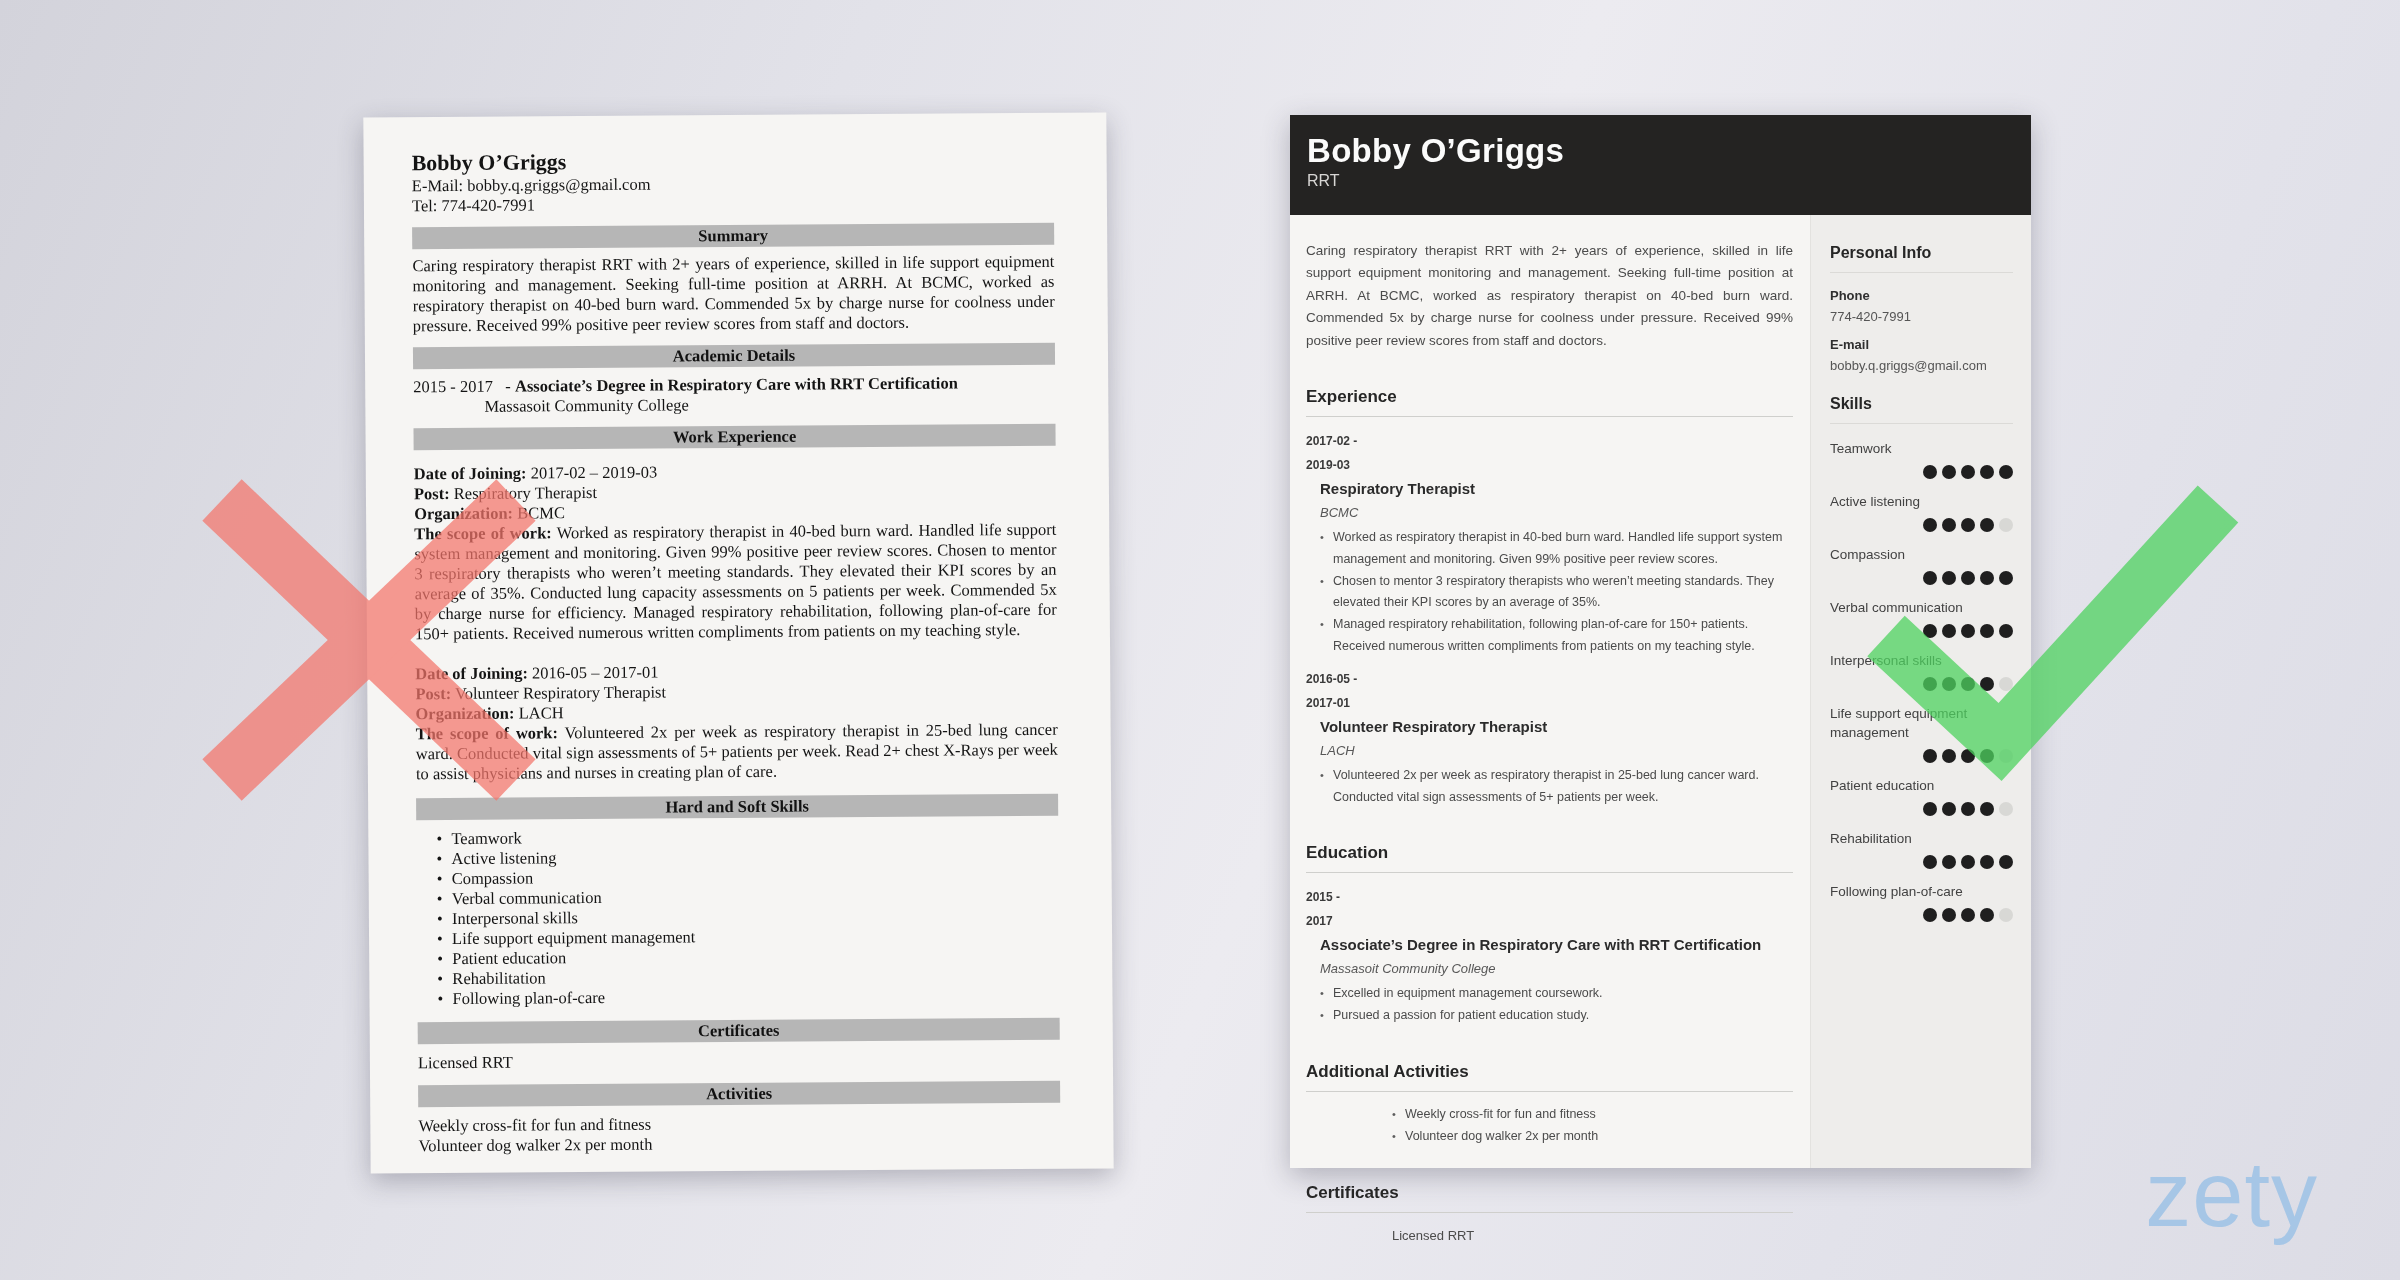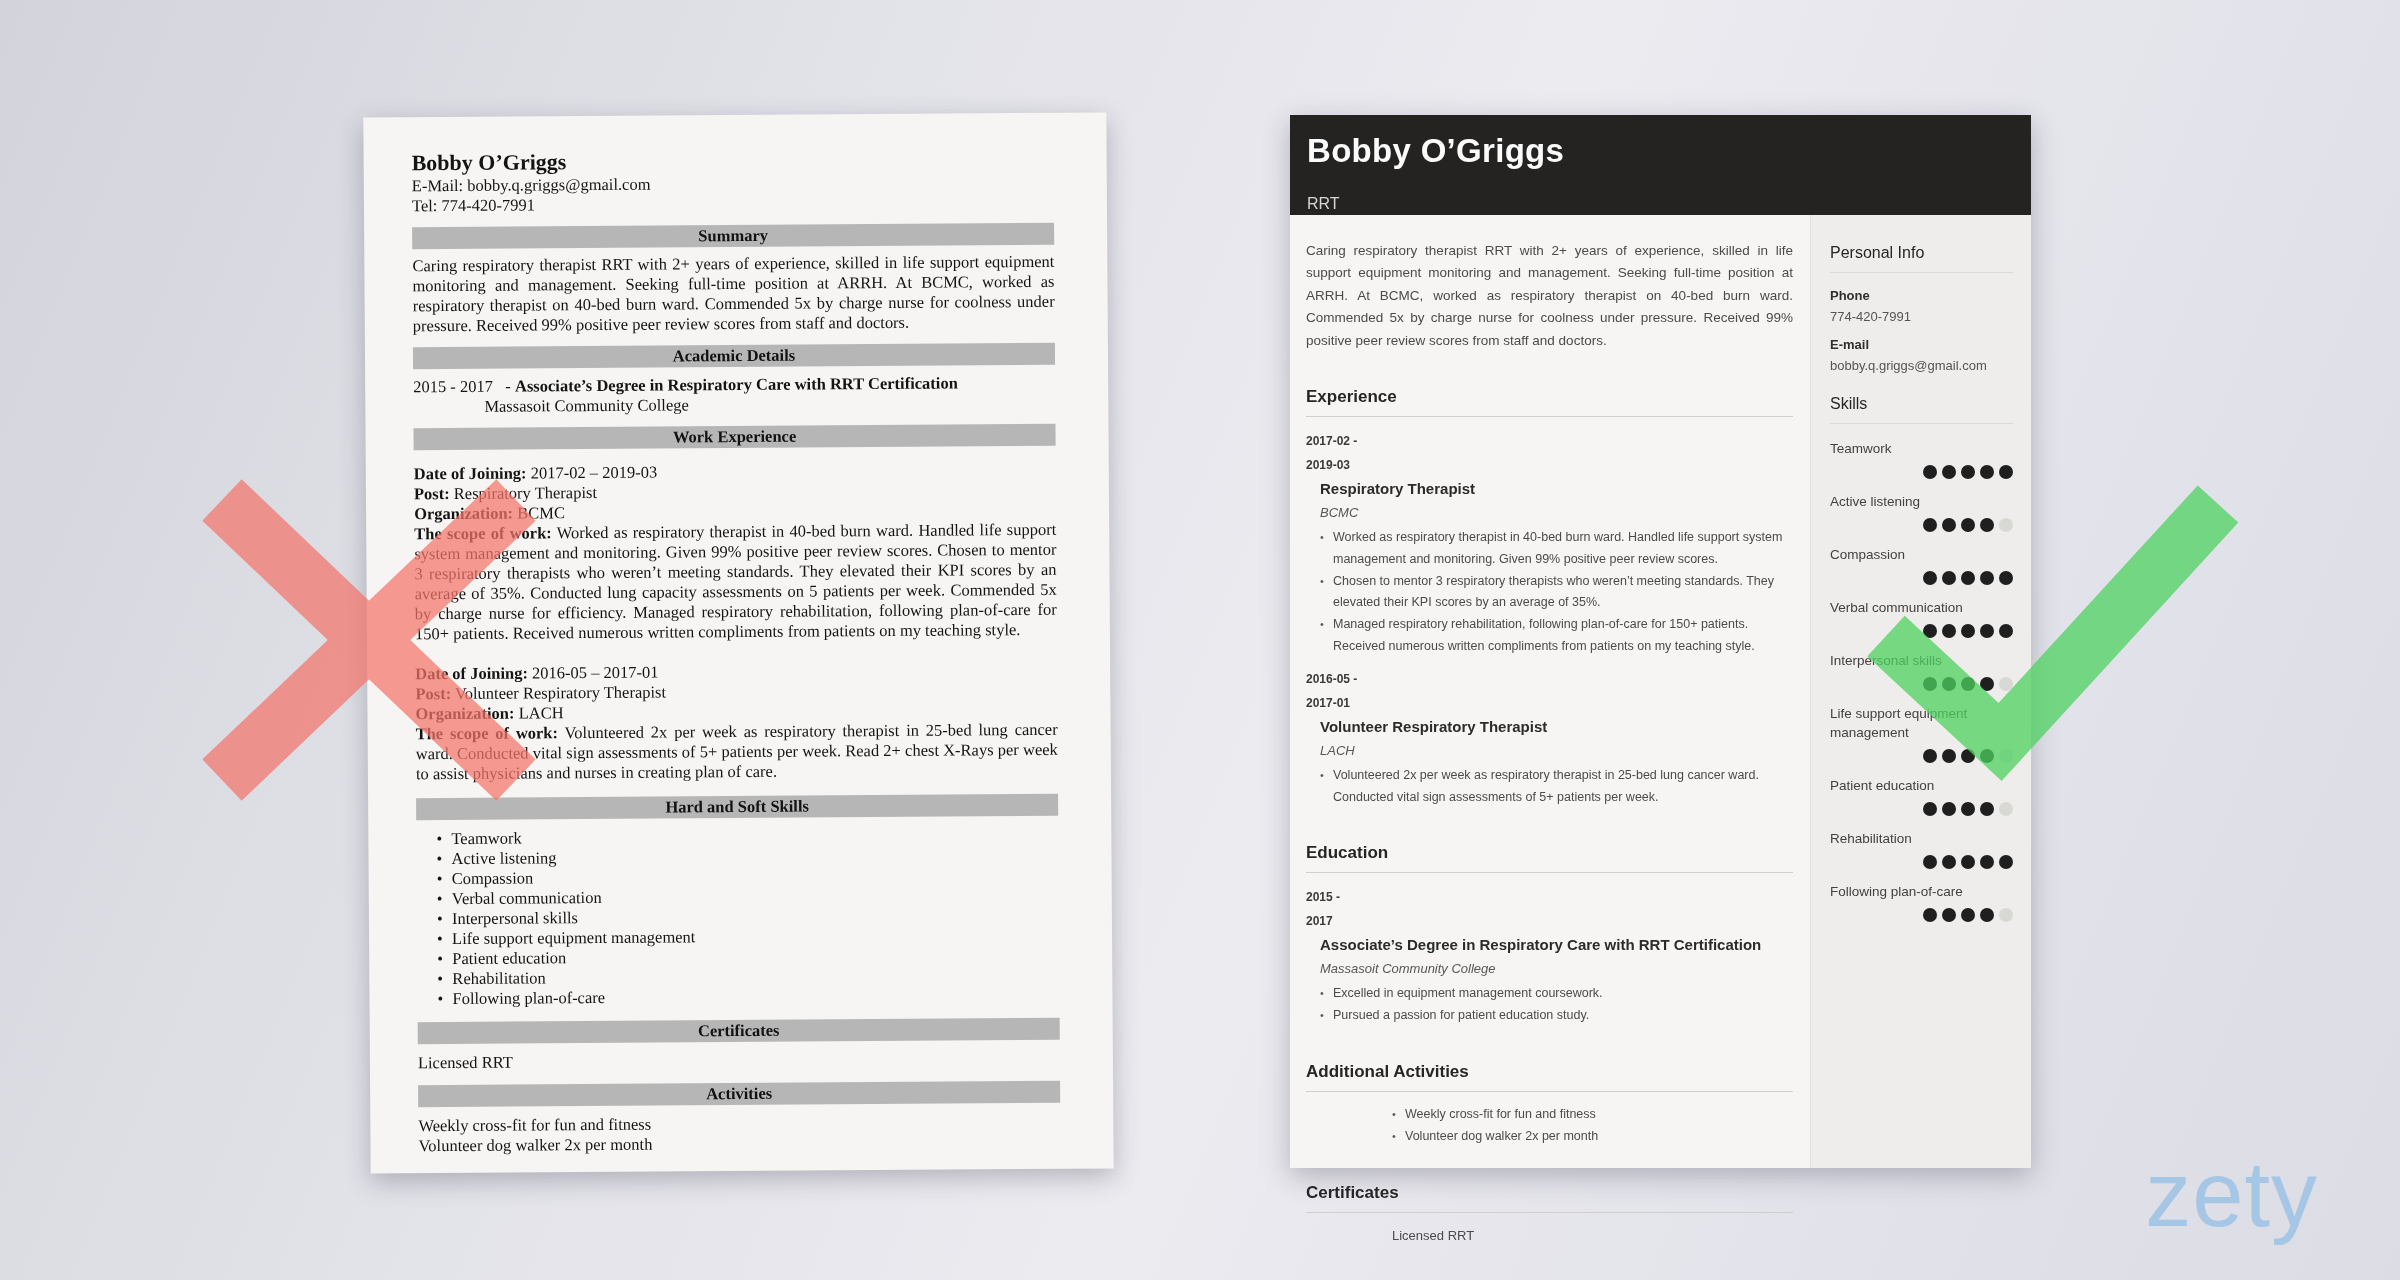--- a/index.html
+++ b/index.html
@@ -27,39 +27,39 @@
   .lp-skills{margin:9px 0 0 20px;padding:0;list-style:none;}
   .lp-skills li{font-size:16.5px;line-height:20px;padding-left:15px;position:relative;}
   .lp-skills li::before{content:"\2022";position:absolute;left:0;top:0;}
   .lp-gap-s{margin-top:9px;}
 
   
   .page-right{left:1290px;top:115px;width:741px;height:1053px;background:#f6f5f3;
               display:flex;flex-direction:column;box-sizing:border-box;}
   .rp-header{background:#242322;height:100px;flex:none;padding:17px 0 0 17px;box-sizing:border-box;}
   .rp-name{color:#fbfbfb;font-size:33px;font-weight:bold;line-height:38px;letter-spacing:.3px;}
-  .rp-role{color:#d7d6d4;font-size:16px;margin-top:25px;}
+  .rp-role{color:#d7d6d4;font-size:16px;margin-top:2px;}
   .rp-cols{flex:1;display:flex;min-height:0;}
   .rp-main{width:520px;flex:none;box-sizing:border-box;padding:25px 17px 0 16px;}
   .rp-side{flex:1;background:#eeedeb;border-left:1px solid #e3e2df;box-sizing:border-box;padding:29px 18px 0 19px;}
   .rp-summary{font-size:13.5px;line-height:22.4px;text-align:justify;color:#4b4b4b;margin:0;}
   .rp-h2{font-size:17px;font-weight:bold;color:#262626;border-bottom:1px solid #cfcfcc;
          padding-bottom:9px;margin:35px 0 12px;}
   .rp-entry{display:flex;margin-bottom:9px;flex-direction:column;}
   .rp-date{width:72px;flex:none;font-size:12px;font-weight:bold;color:#3a3a3a;line-height:24px;}
   .rp-ebody{flex:1;padding-left:14px;}
   .rp-title{font-size:15px;font-weight:bold;color:#2b2b2b;line-height:24px;}
   .rp-company{font-size:13px;font-style:italic;color:#575757;line-height:24px;}
   .rp-bullets{margin:2px 0 0 0;padding:0;list-style:none;}
   .rp-bullets li{font-size:12.5px;line-height:21.8px;color:#4b4b4b;padding-left:13px;position:relative;}
   .rp-bullets li::before{content:"\2022";position:absolute;left:0;top:0;color:#5c5c5c;font-size:11px;}
   .rp-indent{margin-left:86px;}
   .rp-cert-text{font-size:13px;color:#4b4b4b;line-height:22px;}
 
-  .sb-h2{font-size:16px;font-weight:normal;color:#262626;border-bottom:1px solid #dbdad7;
+  .sb-h2{font-size:16px;font-weight:bold;color:#262626;border-bottom:1px solid #dbdad7;
          padding-bottom:10px;margin:0 0 15px;}
   .sb-label{font-size:13px;font-weight:bold;color:#2f2f2f;margin-bottom:6px;}
   .sb-value{font-size:13px;color:#555;margin-bottom:13px;}
   .sb-skills-title{margin-top:22px;}
   .skill-label{font-size:13.5px;color:#424242;line-height:19px;}
   .dots{display:flex;justify-content:flex-end;gap:5px;margin:7px 0 13px;}
   .dot{width:14px;height:14px;border-radius:50%;flex:none;}
   .dot.filled{background:#1f1f1f;}
   .dot.empty{background:#d8d8d5;}
 

